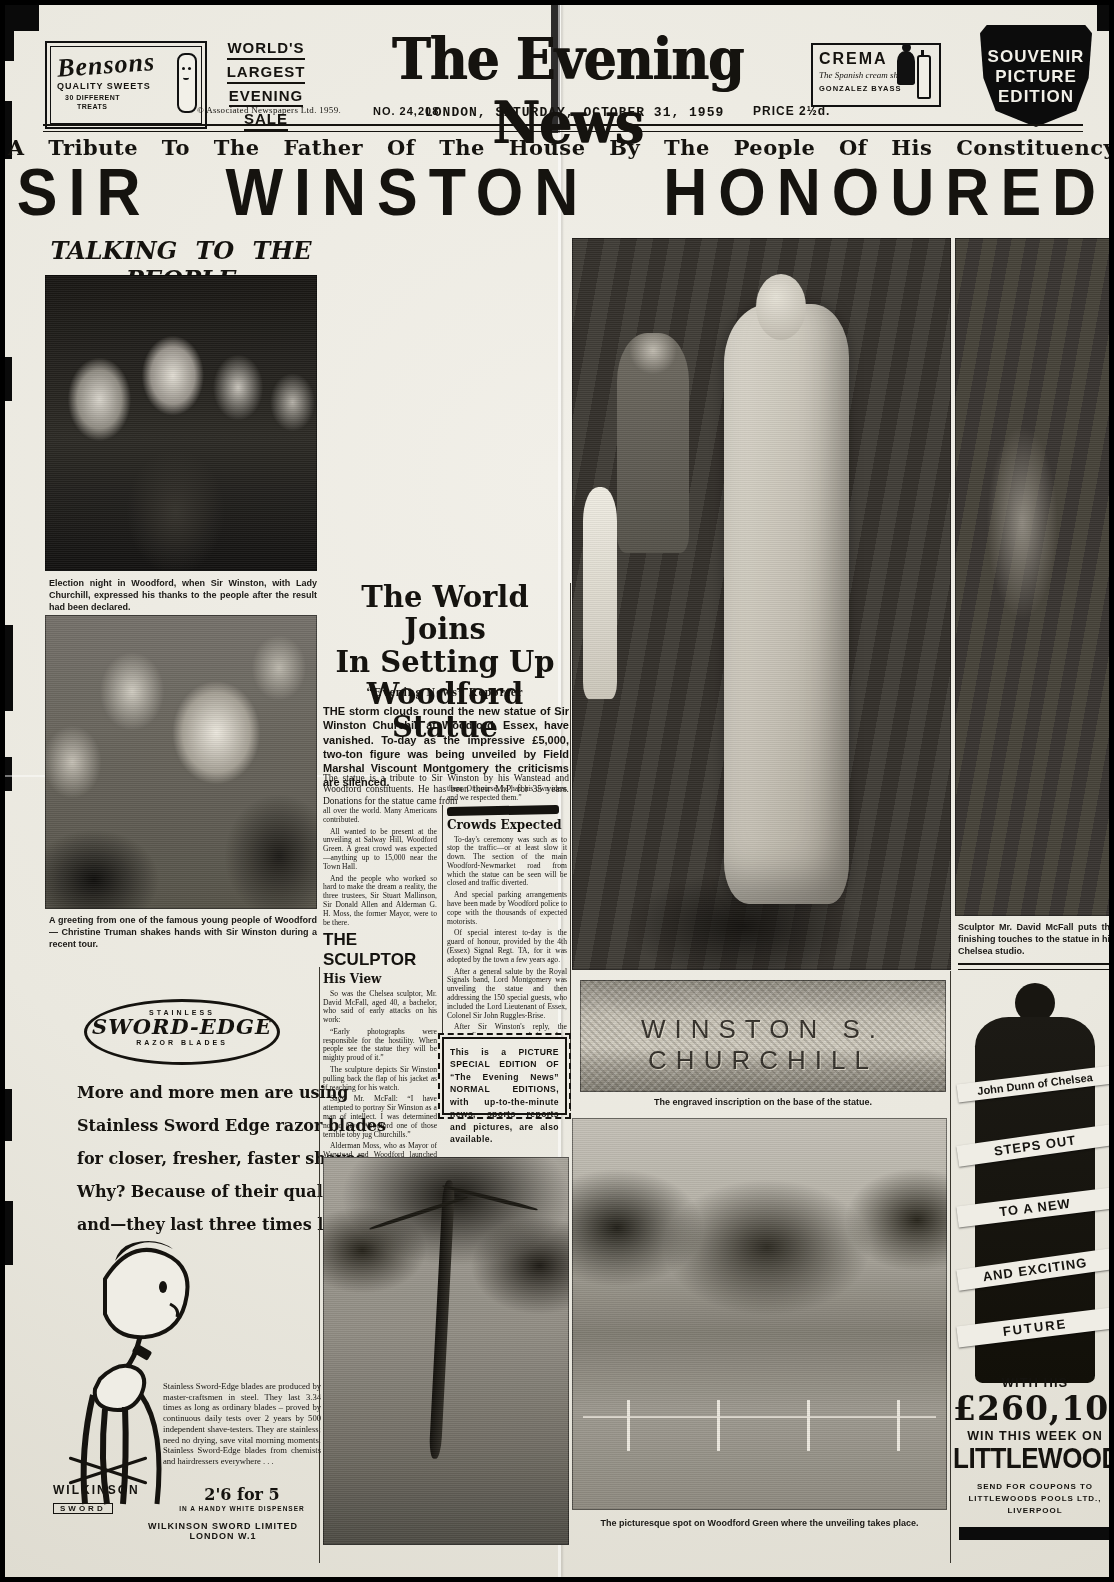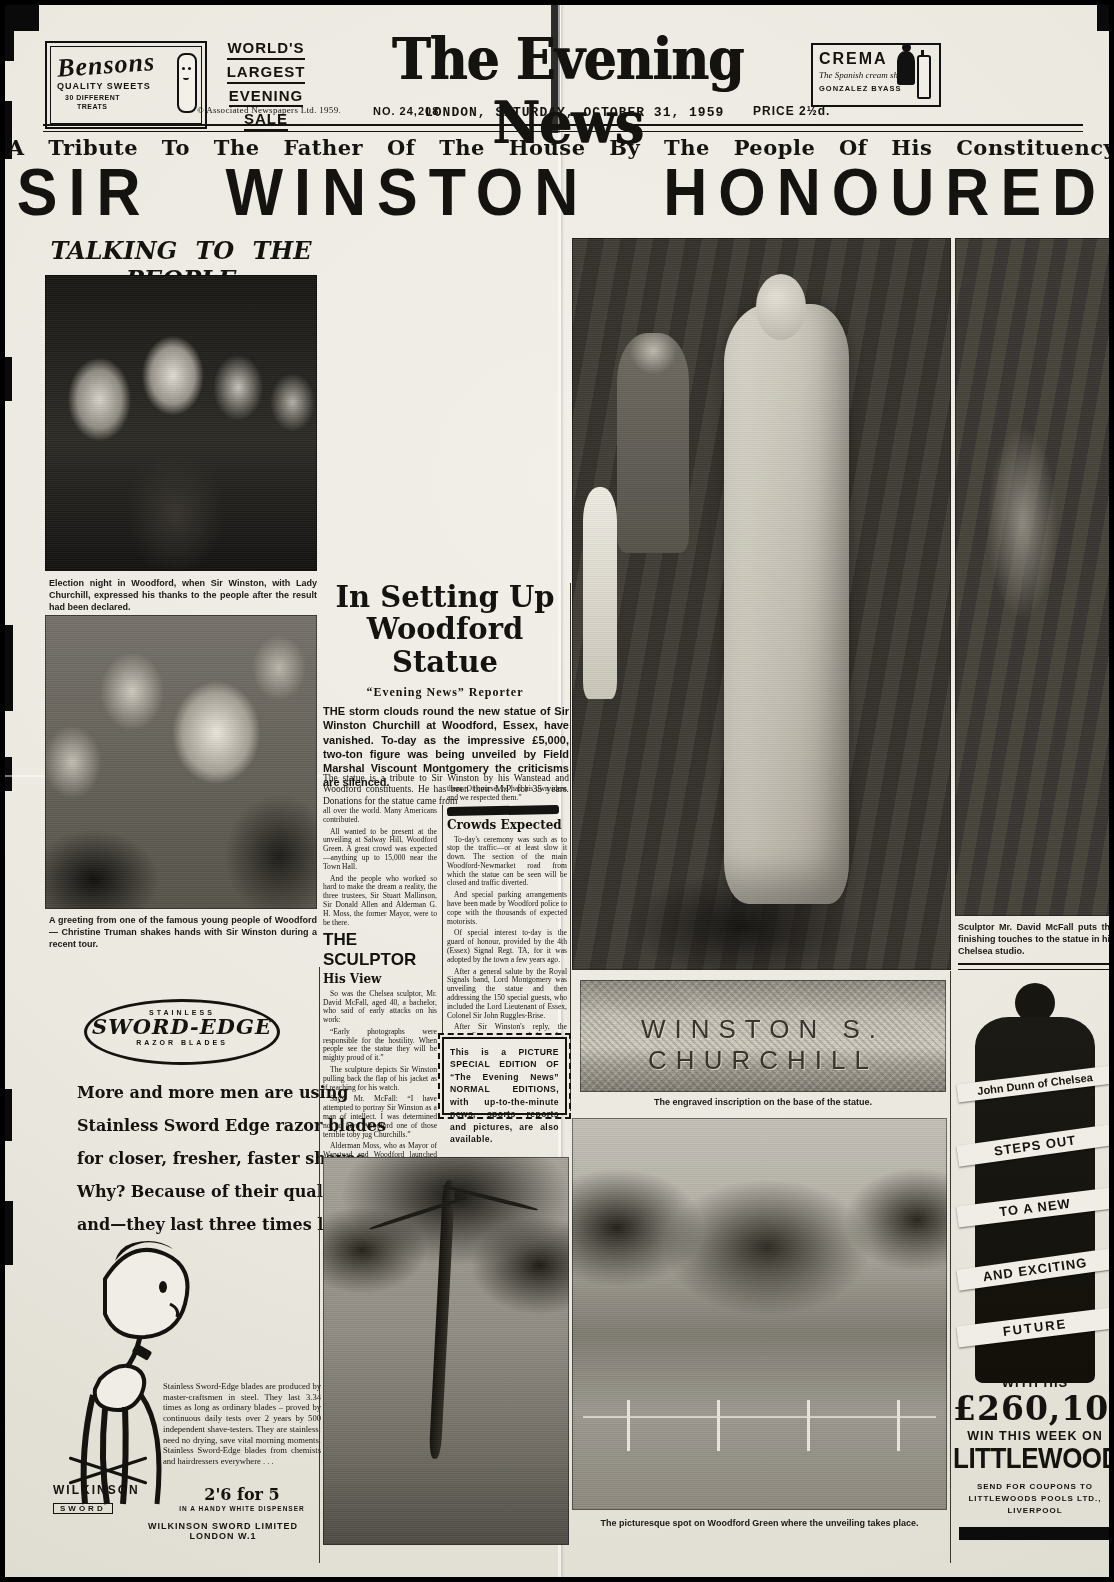--- a/index.html
+++ b/index.html
@@ -207,20 +207,25 @@
   <div class="abs dateline-price">PRICE 2½d.</div>
 
   <div class="abs crema">
     <div class="crema-title">CREMA</div>
     <div class="crema-tag">The Spanish cream sherry</div>
     <div class="crema-maker">GONZALEZ BYASS</div>
     <div class="crema-fig"></div>
     <div class="crema-bottle"></div>
   </div>
 
+  <div class="abs shield">
+    <div>SOUVENIR</div>
+    <div>PICTURE</div>
+    <div>EDITION</div>
+  </div>
 
   <div class="abs rule-masthead"></div>
 
   <div class="abs kicker">A Tribute To The Father Of The House By The People Of His Constituency</div>
   <div class="abs main-head">SIR WINSTON HONOURED</div>
 
   <div class="abs talking">TALKING TO THE PEOPLE</div>
 
   <div class="photo ph-election" style="left:40px;top:270px;width:272px;height:296px;"></div>
   <div class="cap" style="left:44px;top:572px;width:268px;">Election night in Woodford, when Sir Winston, with Lady Churchill, expressed his thanks to the people after the result had been declared.</div>
@@ -262,20 +267,21 @@
       <div class="wilk-name">WILKINSON</div>
       <div class="wilk-sub">SWORD</div>
     </div>
     <div class="se-company">WILKINSON SWORD LIMITED LONDON W.1</div>
   </div>
 
   <div class="vrule" style="left:314px;top:962px;height:596px;"></div>
   <div class="vrule" style="left:565px;top:578px;height:528px;"></div>
 
   <div class="abs art-title">
+    <div>The World Joins</div>
     <div>In Setting Up</div>
     <div>Woodford Statue</div>
   </div>
   <div class="abs art-byline">“Evening News” Reporter</div>
   <div class="abs art-lead">THE storm clouds round the new statue of Sir Winston Churchill at Woodford, Essex, have vanished. To-day as the impressive £5,000, two-ton figure was being unveiled by Field Marshal Viscount Montgomery the criticisms are silenced.</div>
   <div class="abs art-p2">The statue is a tribute to Sir Winston by his Wanstead and Woodford constituents. He has been their M.P. for 35 years. Donations for the statue came from</div>
 
   <div class="subcol" style="left:318px;top:802px;width:114px;height:350px;">
     <p class="noindent">all over the world. Many Americans contributed.</p>
     <p>All wanted to be present at the unveiling at Salway Hill, Woodford Green. A great crowd was expected—anything up to 15,000 near the Town Hall.</p>

